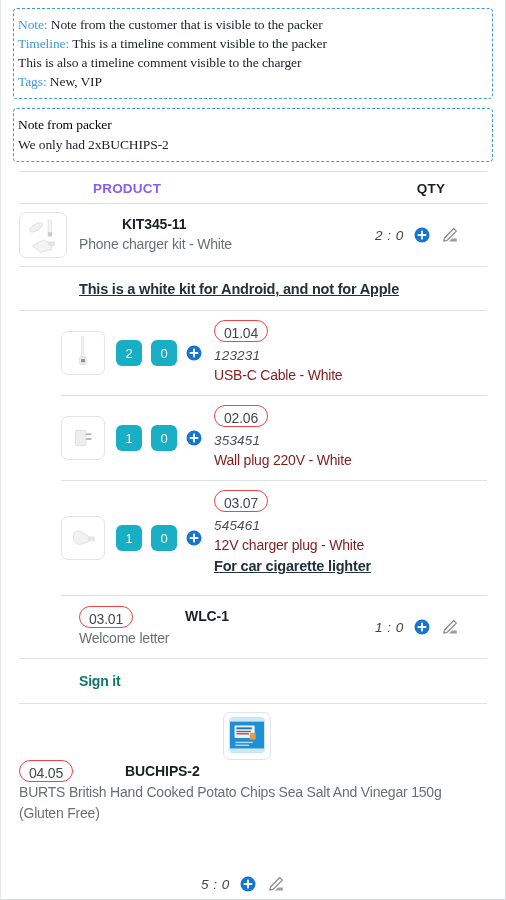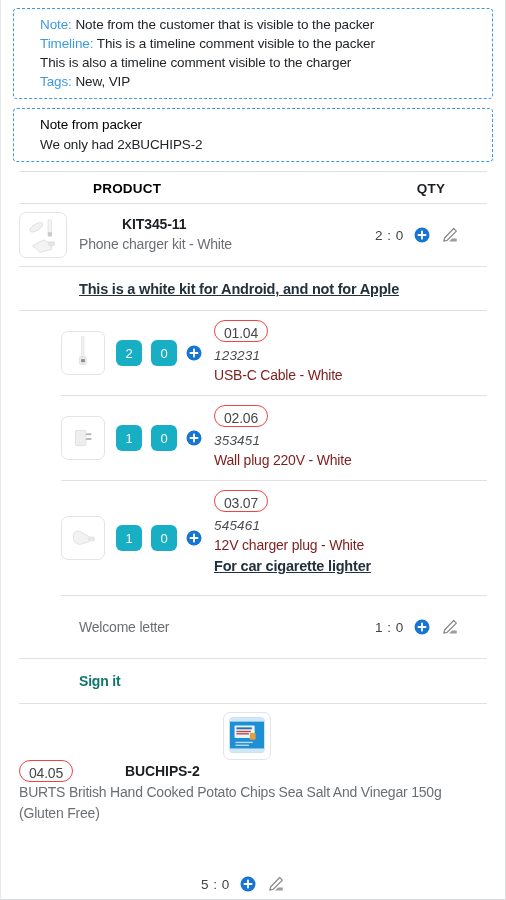--- a/index.html
+++ b/index.html
@@ -21,22 +21,23 @@
     border-bottom: 1px solid #d9dcdf;
     padding: 0;
     overflow: hidden;
   }
 
   
   .notes-wrap { padding: 8px 12px 0 12px; }
   .note-box {
     border: 1px dashed #3d9ae2;
     border-radius: 4px;
-    padding: 6px 9px 7px 26px;
+    padding: 6px 9px 7px 4px;
     margin-bottom: 9px;
+    font-family: Liberation Serif, serif;
   }
   .note-line {
     font-size: 13.5px;
     line-height: 19px;
     color: #212529;
     letter-spacing: -0.1px;
   }
   .note-label { color: #3d9ae2; }
   .note-title {
     font-size: 13.5px;
@@ -53,21 +54,21 @@
     border-top: 1px solid #dfe2e5;
     border-bottom: 1px solid #dfe2e5;
     padding: 9px 0 7px 0;
     margin: 3px 8px 0 8px;
   }
   .th-product {
     flex: 1;
     padding-left: 74px;
     font-size: 13.5px;
     font-weight: bold;
-    color: #000000;
+    color: #8b5cf6;
     letter-spacing: 0.2px;
   }
   .th-qty {
     width: 120px;
     font-size: 13.5px;
     font-weight: bold;
     color: #1b1f23;
     letter-spacing: 0.2px;
     padding-left: 8px;
     text-align: center;
@@ -119,20 +120,21 @@
     justify-content: flex-start;
     gap: 10px;
     padding-left: 8px;
     flex: 0 0 120px;
   }
   .qty-text {
     font-size: 13.5px;
     color: #3f4448;
     letter-spacing: 0.5px;
     white-space: nowrap;
+    font-style: italic;
   }
 
   
   .ic-plus { width: 16px; height: 16px; display: block; flex: 0 0 16px; }
   .ic-pencil { width: 19px; height: 19px; display: block; flex: 0 0 19px; }
 
   
   .kit-note {
     font-size: 14.5px;
     font-weight: bold;
@@ -359,20 +361,24 @@
           <div class="cname">12V charger plug - White</div>
           <div class="kit-note sub">For car cigarette lighter</div>
         </div>
       </div>
 
     </div>
 
     <div class="row">
       <div class="thumb plain"></div>
       <div class="prod-main">
+        <div class="inline-head">
+          <span class="pos-box">03.01</span>
+          <span class="sku">WLC-1</span>
+        </div>
         <div class="pname">Welcome letter</div>
       </div>
       <div class="qty-cell">
         <span class="qty-text">1 : 0</span>
         <svg class="ic-plus" viewBox="0 0 16 16">
           <circle cx="8" cy="8" r="7.5" fill="#1675d1"></circle>
           <rect x="7.1" y="3.6" width="1.8" height="8.8" rx="0.6" fill="#fff"></rect>
           <rect x="3.6" y="7.1" width="8.8" height="1.8" rx="0.6" fill="#fff"></rect>
         </svg>
         <svg class="ic-pencil" viewBox="0 0 20 20">

